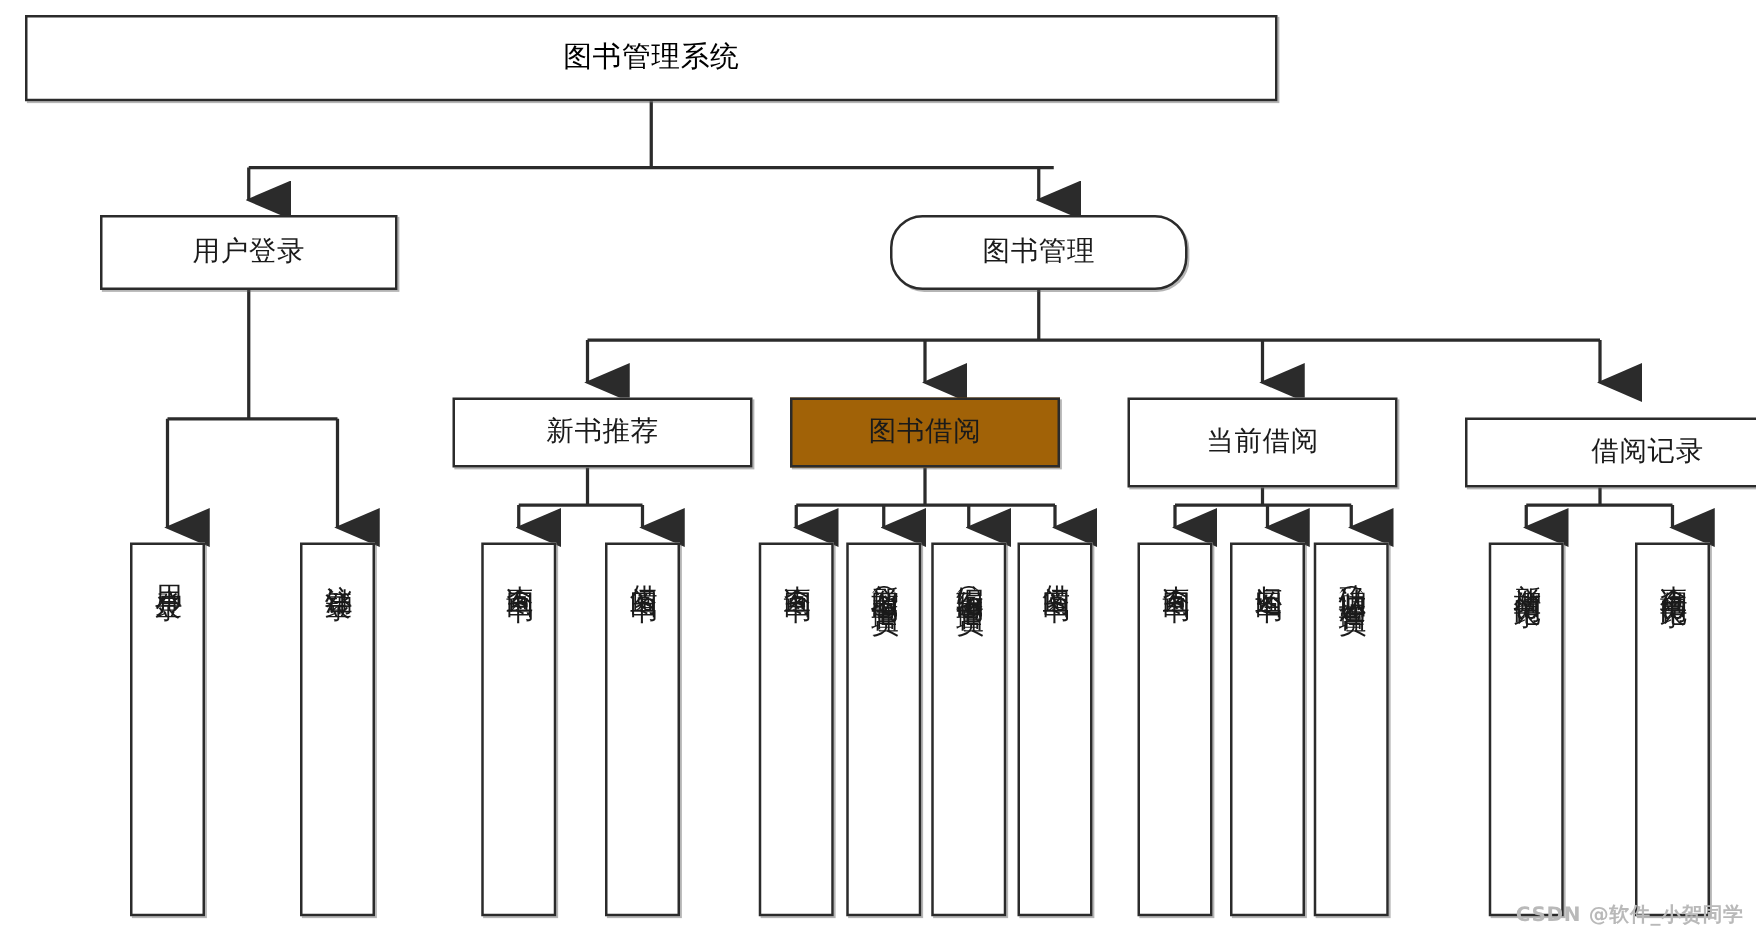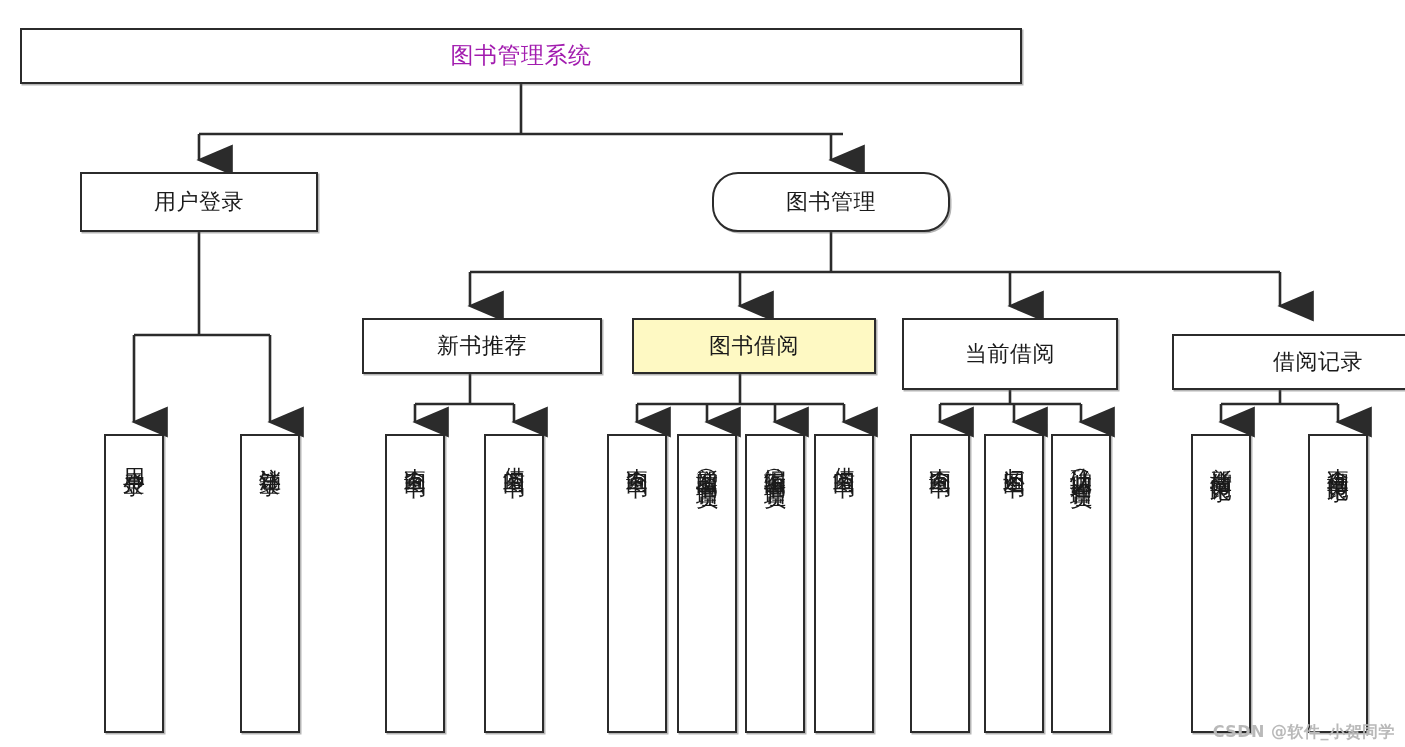--- a/index.html
+++ b/index.html
@@ -102,35 +102,35 @@
       <path d="M1014,404 L1014,422" marker-end="url(#arrow)"></path>
       <path d="M1081,404 L1081,422" marker-end="url(#arrow)"></path>
 
       <path d="M1280,374 L1280,404"></path>
       <path d="M1221,404 L1338,404"></path>
       <path d="M1221,404 L1221,422" marker-end="url(#arrow)"></path>
       <path d="M1338,404 L1338,422" marker-end="url(#arrow)"></path>
     </g>
   </svg>
 
-  <div class="node h root" style="left: 20px; top: 28px; width: 1002px; height: 56px; border-color: rgb(43, 43, 43); background: rgb(255, 255, 255); color: #a21caf;">
+  <div class="node h root" style="left: 20px; top: 12px; width: 1002px; height: 69px; border-color: rgb(43, 43, 43); background: rgb(255, 255, 255); color: #000000;">
     <span class="lbl">图书管理系统</span>
   </div>
 
   <div class="node h" style="left: 80px; top: 172px; width: 238px; height: 60px; border-color: rgb(43, 43, 43); background: rgb(255, 255, 255); color: rgb(26, 26, 26);">
     <span class="lbl">用户登录</span>
   </div>
   <div class="node h" style="left: 712px; top: 172px; width: 238px; height: 60px; border-color: rgb(43, 43, 43); background: rgb(255, 255, 255); color: rgb(26, 26, 26); border-radius: 26px;">
     <span class="lbl">图书管理</span>
   </div>
 
   <div class="node h" style="left: 362px; top: 318px; width: 240px; height: 56px; border-color: rgb(43, 43, 43); background: rgb(255, 255, 255); color: rgb(26, 26, 26);">
     <span class="lbl">新书推荐</span>
   </div>
-  <div class="node h" style="left: 632px; top: 318px; width: 244px; height: 56px; border-color: rgb(43, 43, 43); background: #fef9c3; color: rgb(26, 26, 26);">
+  <div class="node h" style="left: 632px; top: 318px; width: 216px; height: 56px; border-color: rgb(43, 43, 43); background: #a16207; color: rgb(26, 26, 26);">
     <span class="lbl">图书借阅</span>
   </div>
   <div class="node h" style="left: 902px; top: 318px; width: 216px; height: 72px; border-color: rgb(43, 43, 43); background: rgb(255, 255, 255); color: rgb(26, 26, 26);">
     <span class="lbl">当前借阅</span>
   </div>
   <div class="node h" style="left: 1172px; top: 334px; width: 252px; height: 56px; border-color: rgb(43, 43, 43); background: rgb(255, 255, 255); color: rgb(26, 26, 26); padding-left: 40px;">
     <span class="lbl">借阅记录</span>
   </div>
 
   <div class="node v" style="left: 104px; top: 434px; width: 60px; height: 299px; border-color: rgb(43, 43, 43); background: rgb(255, 255, 255); color: rgb(26, 26, 26);">

